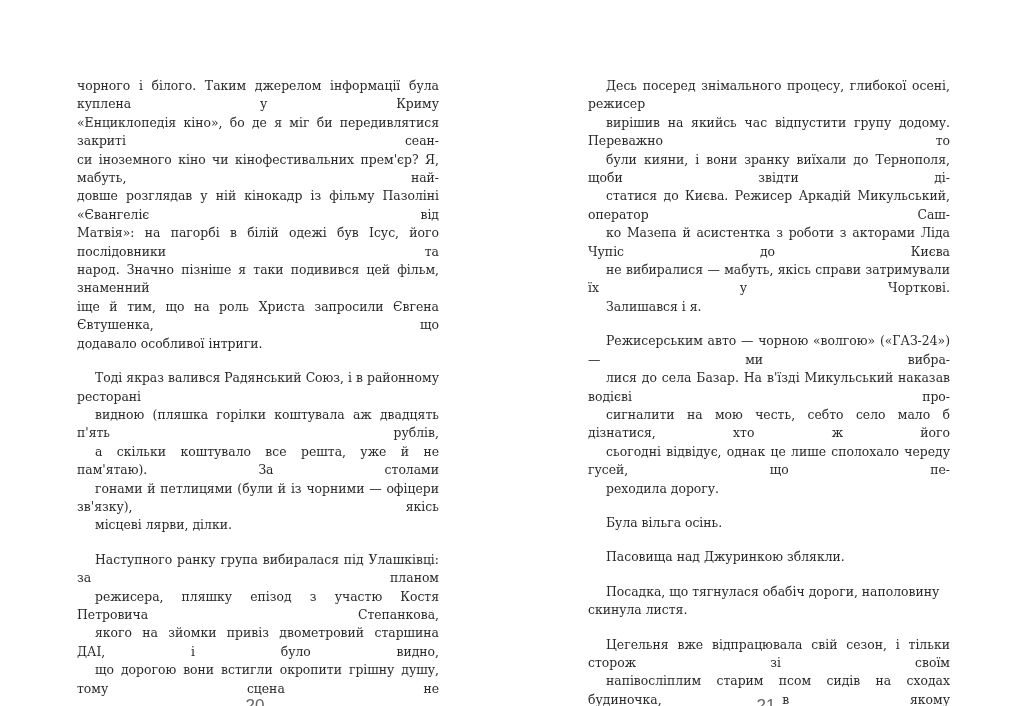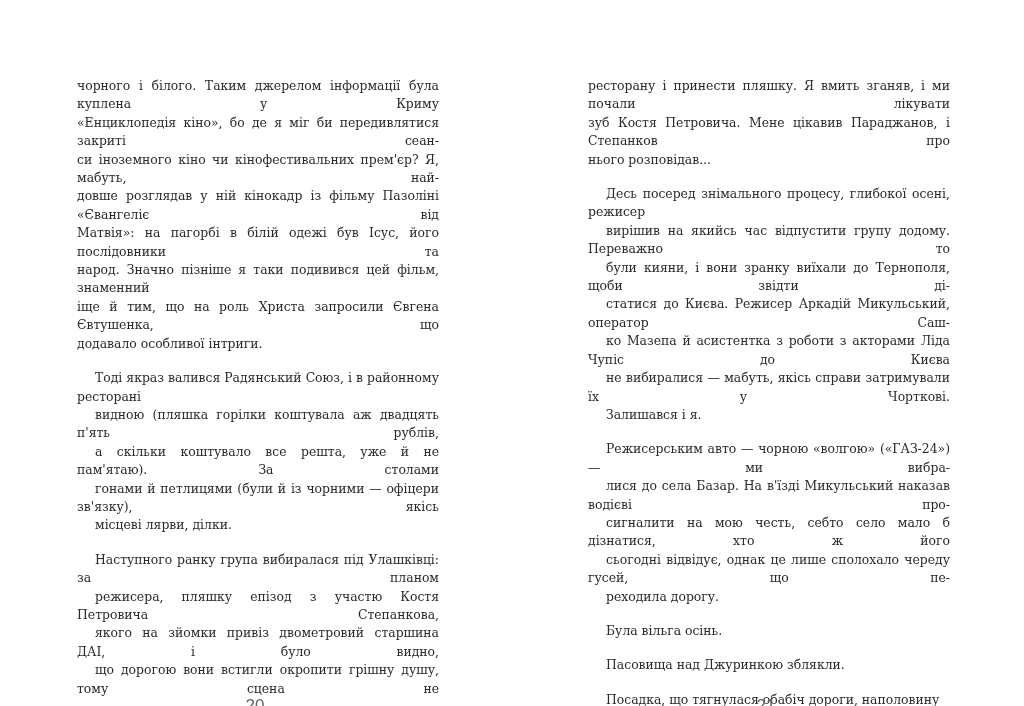--- a/index.html
+++ b/index.html
@@ -45,25 +45,20 @@
       <span class="ll">місцеві лярви, ділки.</span>
     </p>
     <p>
       <span class="jl" style="text-indent: 18px;">Наступного ранку група вибиралася під Улашківці: за планом</span>
       <span class="jl">режисера, пляшку епізод з участю Костя Петровича Степанкова,</span>
       <span class="jl">якого на зйомки привіз двометровий старшина ДАІ, і було видно,</span>
       <span class="jl">що дорогою вони встигли окропити грішну душу, тому сцена не</span>
     </p>
   </div>
 <div class="page" id="page-right">
-    <p class="cont">
-      <span class="jl">ресторану і принести пляшку. Я вмить зганяв, і ми почали лікувати</span>
-      <span class="jl">зуб Костя Петровича. Мене цікавив Параджанов, і Степанков про</span>
-      <span class="ll">нього розповідав...</span>
-    </p>
     <p>
       <span class="jl" style="text-indent: 18px;">Десь посеред знімального процесу, глибокої осені, режисер</span>
       <span class="jl">вирішив на якийсь час відпустити групу додому. Переважно то</span>
       <span class="jl">були кияни, і вони зранку виїхали до Тернополя, щоби звідти ді-</span>
       <span class="jl">статися до Києва. Режисер Аркадій Микульський, оператор Саш-</span>
       <span class="jl">ко Мазепа й асистентка з роботи з акторами Ліда Чупіс до Києва</span>
       <span class="jl">не вибиралися — мабуть, якісь справи затримували їх у Чорткові.</span>
       <span class="ll">Залишався і я.</span>
     </p>
     <p>

